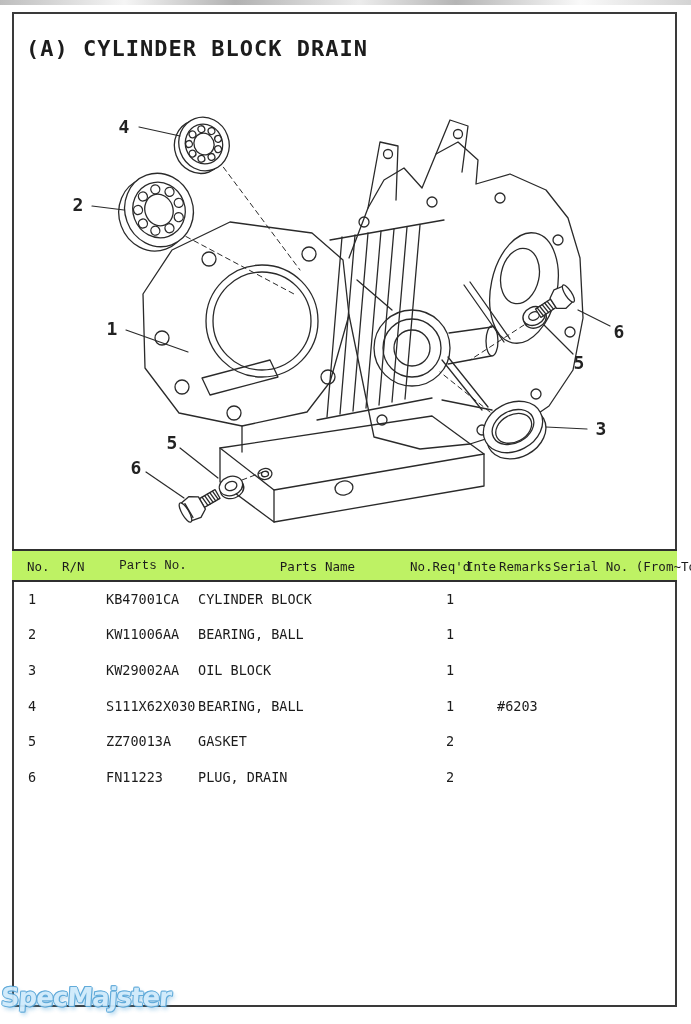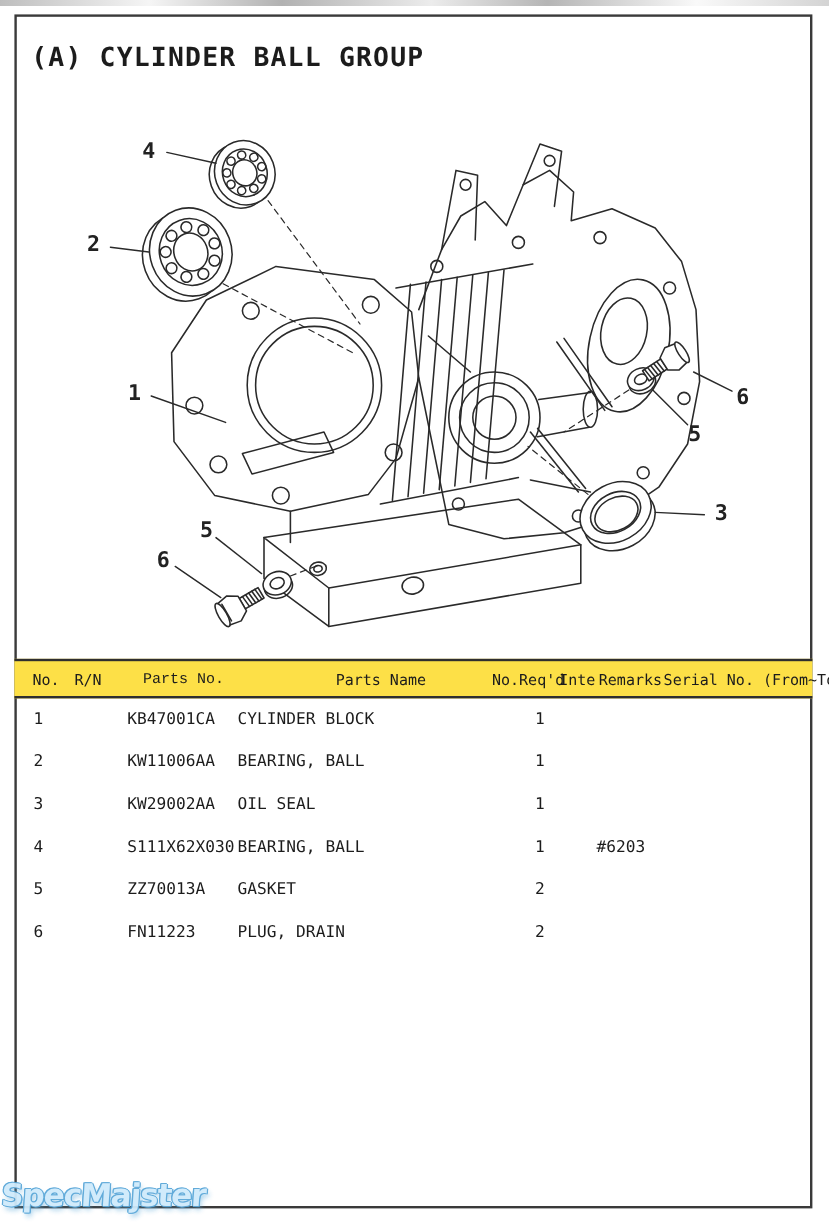--- a/index.html
+++ b/index.html
@@ -30,21 +30,21 @@
   }
   .diagram svg{position:absolute;left:0;top:0;}
   .callout{
     position:absolute;transform:translate(-50%,-50%);
     font-size:18px;font-weight:600;color:#222;
   }
   
   .tbl-header{
     position:absolute;left:12px;top:549px;width:665px;height:33px;
     border-top:2px solid #2f2f2f;border-bottom:2px solid #2f2f2f;
-    box-sizing:border-box;background:#fde047;
+    box-sizing:border-box;background:#bef264;
   }
   .tbl-header span{
     position:absolute;top:50%;transform:translateY(-50%);
     font-size:12.5px;white-space:pre;
   }
   .h-no{left:15px;}
   .h-rn{left:50px;}
   .h-partsno{left:96px;width:90px;text-align:center;font-family:Liberation Mono, monospace;}
   .h-partsname{left:233px;width:110px;text-align:right;}
   .h-req{left:398px;}
@@ -75,21 +75,21 @@
       2px 3px 4px rgba(90,167,216,.55);
   }
 </style>
 </head>
 <body>
 
 <div class="scan-artifact"></div>
 
 <div class="page-frame"></div>
 
-<div class="page-title">(A) CYLINDER BALL GROUP</div>
+<div class="page-title">(A) CYLINDER BLOCK DRAIN</div>
 
 <div class="diagram">
   <svg width="667" height="460" viewBox="0 0 667 460" fill="none" stroke="#2a2a2a" stroke-width="1.3" stroke-linejoin="round" stroke-linecap="round">
 
     <g stroke-width="1" stroke-dasharray="5 4">
       <path d="M206,80 L288,190"></path>
       <path d="M158,148 L282,214"></path>
       <path d="M512,245 L458,280"></path>
       <path d="M478,332 L428,292"></path>
       <path d="M230,400 L251,392"></path>
@@ -270,21 +270,21 @@
   <div class="tbl-row">
     <span class="c-no">2</span>
     <span class="c-partsno">KW11006AA</span>
     <span class="c-partsname">BEARING, BALL</span>
     <span class="c-req">1</span>
     <span class="c-remarks"></span>
   </div>
   <div class="tbl-row">
     <span class="c-no">3</span>
     <span class="c-partsno">KW29002AA</span>
-    <span class="c-partsname">OIL SEAL</span>
+    <span class="c-partsname">OIL BLOCK</span>
     <span class="c-req">1</span>
     <span class="c-remarks"></span>
   </div>
   <div class="tbl-row">
     <span class="c-no">4</span>
     <span class="c-partsno">S111X62X030</span>
     <span class="c-partsname">BEARING, BALL</span>
     <span class="c-req">1</span>
     <span class="c-remarks">#6203</span>
   </div>

